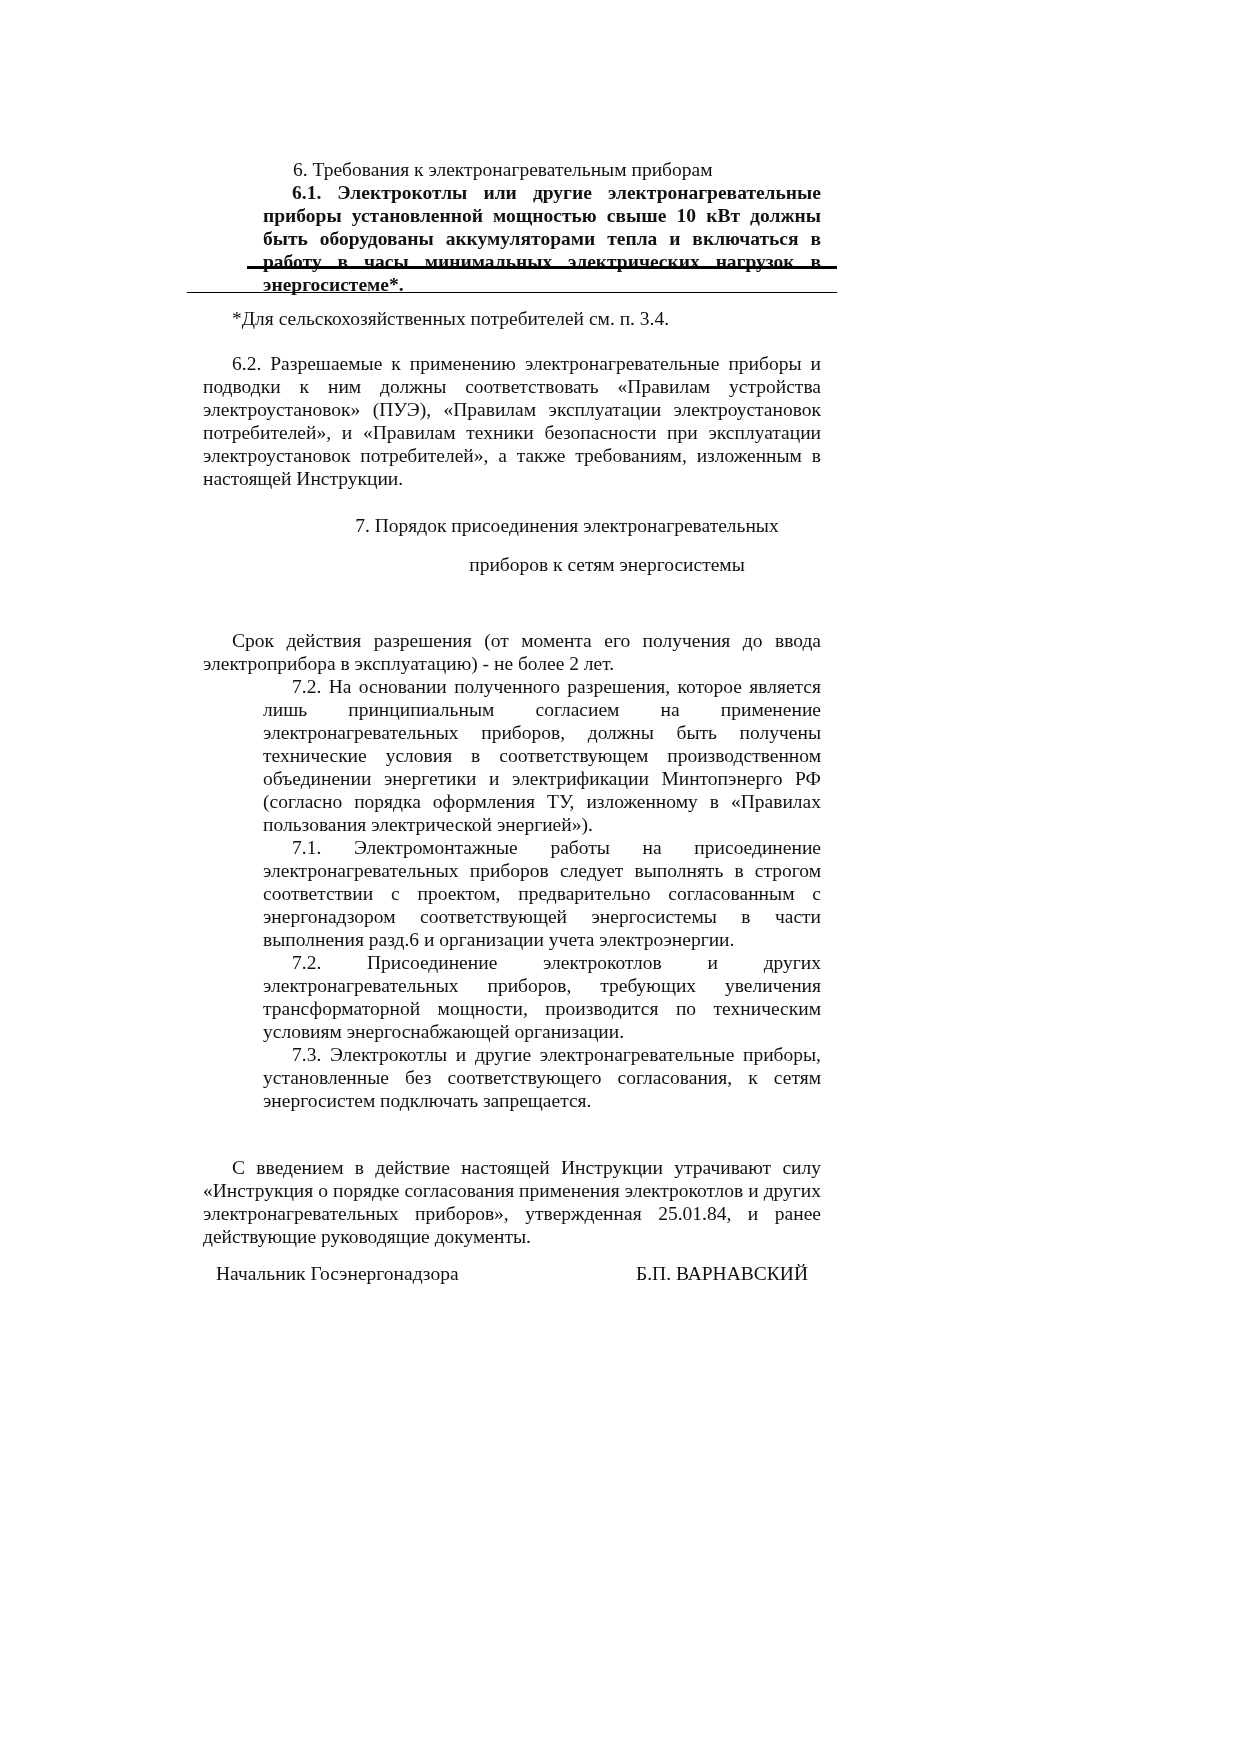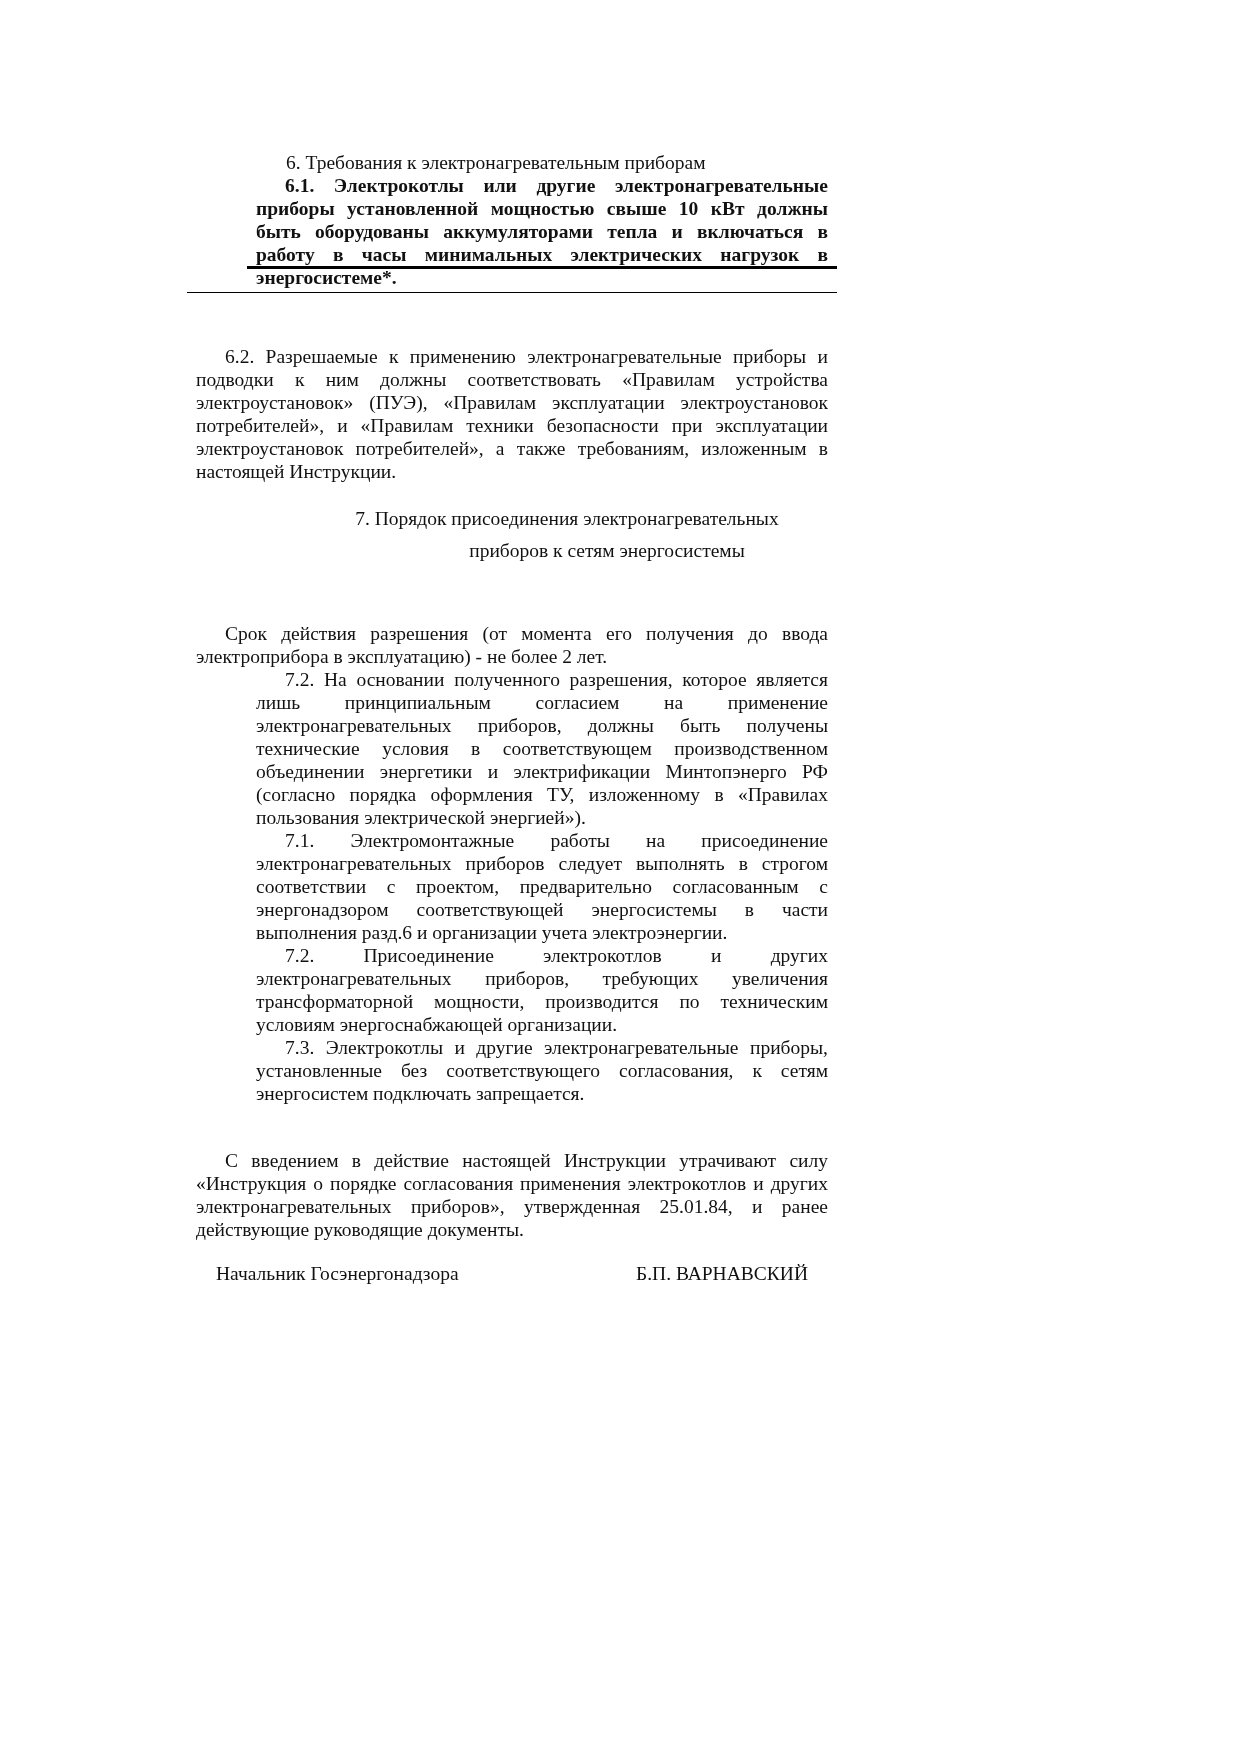--- a/index.html
+++ b/index.html
@@ -22,21 +22,21 @@
       left: 0; top: 0;
       width: 1240px; height: 1755px;
     }
     .blk {
       position: absolute;
       text-align: justify;
     }
     .full { left: 187px; width: 650px; }
     .indented { left: 247px; width: 590px; }
     .center { text-align: center; }
-    p { margin: 9px; }
+    p { margin: 16px; }
     .fi { text-indent: 29px; }
     .rule-thick {
       position: absolute;
       left: 247px; width: 590px;
       top: 266px; height: 0;
       border-top: 3px solid #000;
     }
     .rule-thin {
       position: absolute;
       left: 187px; width: 650px;
@@ -55,20 +55,23 @@
     <p style="text-align:left; padding-left:90px;">6.   Требования к электронагревательным приборам</p>
   </div>
 
   <div class="blk indented" style="top:165px;font-weight:bold;">
     <p class="fi">6.1.    Электрокотлы или другие электронагревательные приборы установленной мощностью свыше 10 кВт должны быть оборудованы аккумуляторами тепла и включаться в работу в часы минимальных электрических нагрузок в энергосистеме*.</p>
   </div>
 
   <div class="rule-thick"></div>
   <div class="rule-thin"></div>
 
+  <div class="blk full" style="top:291px;">
+    <p class="fi">*Для сельскохозяйственных потребителей см. п. 3.4.</p>
+  </div>
 
   <div class="blk full" style="top:336px;">
     <p class="fi">6.2. Разрешаемые к применению электронагревательные приборы и подводки к ним должны соответствовать «Правилам устройства электроустановок» (ПУЭ), «Правилам эксплуатации электроустановок потребителей», и «Правилам техники безопасности при эксплуатации электроустановок потребителей», а также требованиям, изложенным в настоящей Инструкции.</p>
   </div>
 
   <div class="blk full" style="top:498px;">
     <p style="text-align:center; padding-left:110px;">7.   Порядок присоединения электронагревательных</p>
     <p style="text-align:center; padding-left:190px;">приборов к сетям энергосистемы</p>
   </div>
 

